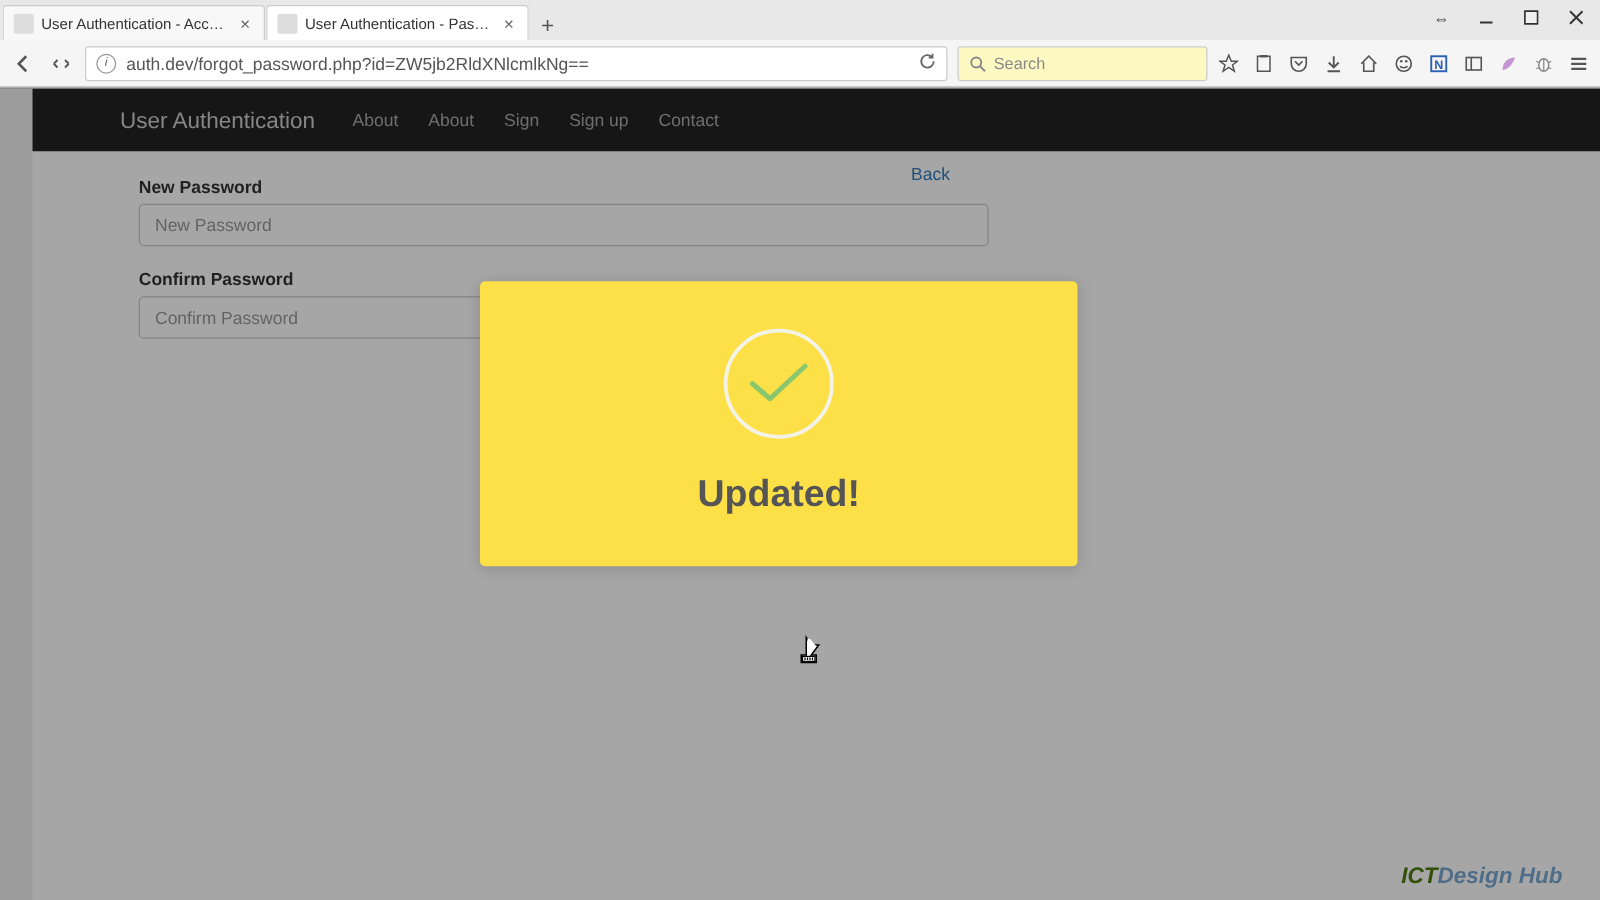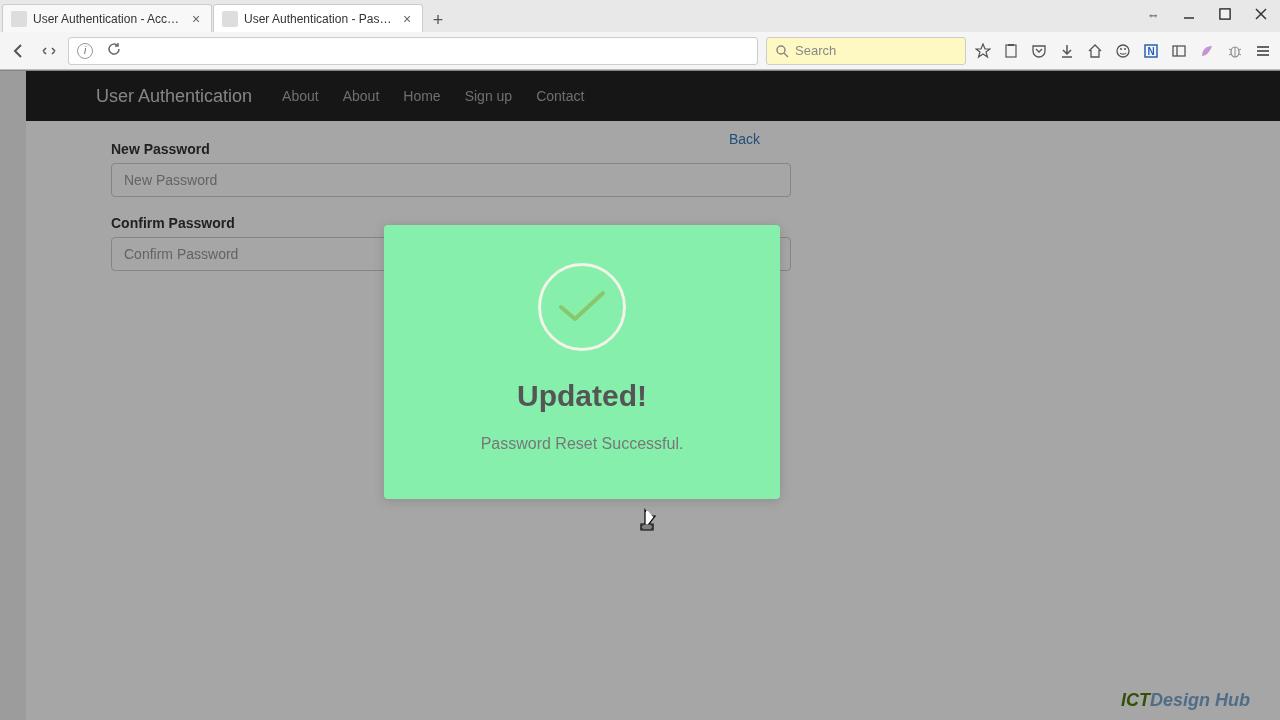--- a/index.html
+++ b/index.html
@@ -38,21 +38,21 @@
 .content { padding: 20px 85px; position: relative; }
 .back-link { position: absolute; right: 520px; top: 10px; color: #337ab7; font-size: 14px; cursor: pointer; }
 .page-title { font-size: 34px; font-weight: 500; color: #333; margin-bottom: 40px; }
 .form-group { margin-bottom: 18px; width: 680px; }
 .form-label { font-weight: bold; font-size: 14px; color: #333; margin-bottom: 6px; display: block; }
 .form-input { width: 100%; height: 34px; border: 1px solid #ccc; border-radius: 4px; padding: 6px 12px; font-size: 14px; color: #555; }
 .form-input::placeholder { color: #999; }
 
 
 .overlay { position: absolute; top: 70px; left: 0; right: 0; bottom: 0; background: rgba(0,0,0,0.35); }
-.modal { position: absolute; width: 396px; background: #86efac; border-radius: 4px; left: 384px; top: 225px; padding: 38px 20px 18px; text-align: center; box-shadow: 0 2px 12px rgba(0,0,0,0.15); }
+.modal { position: absolute; width: 478px; background: #fde047; border-radius: 4px; left: 384px; top: 225px; padding: 38px 20px 18px; text-align: center; box-shadow: 0 2px 12px rgba(0,0,0,0.15); }
 .success-circle { width: 88px; height: 88px; border: 3px solid #f3f3e8; border-radius: 50%; margin: 0 auto 28px; display: flex; align-items: center; justify-content: center; }
 .success-circle svg { width: 50px; height: 36px; }
 .modal-title { font-size: 30px; font-weight: 600; color: #555; margin-bottom: 22px; }
 .modal-text { font-size: 16px; color: #777; margin-bottom: 28px; }
 .modal-btn { background: #79c1e8; color: #fff; border: none; border-radius: 4px; padding: 12px 28px; font-size: 16px; cursor: pointer; }
 
 .cursor { position: absolute; left: 639px; top: 508px; z-index: 100; pointer-events: none; }
 .cursor svg { width: 20px; height: 24px; }
 
 .watermark { position: absolute; right: 30px; bottom: 10px; font-size: 18px; font-style: italic; font-weight: bold; }
@@ -102,20 +102,21 @@
           <path d="M11 3 L5 9 L11 15" fill="none" stroke="#555" stroke-width="2"></path>
         </svg>
       </div>
     <div class="nav-btn">
         <svg width="16" height="16" viewBox="0 0 16 16">
           <path d="M2 8 L5 5 M2 8 L5 11 M14 8 L11 5 M14 8 L11 11" stroke="#555" stroke-width="1.5" fill="none"></path>
         </svg>
       </div>
     <div class="url-box">
       <span class="info-i">i</span>
+      <span class="url-text">auth.dev/forgot_password.php?id=ZW5jb2RldXNlcmlkNg==</span>
       <span class="reload"><svg width="14" height="14" viewBox="0 0 14 14">
             <path d="M12 7a5 5 0 1 1-1.5-3.5" fill="none" stroke="#666" stroke-width="1.5"></path>
             <path d="M11 1 L11 4 L8 4" fill="none" stroke="#666" stroke-width="1.5"></path>
           </svg></span>
     </div>
     <div class="search-box">
       <svg viewBox="0 0 14 14">
           <circle cx="6" cy="6" r="4" fill="none" stroke="#888" stroke-width="1.5"></circle>
           <line x1="9" y1="9" x2="13" y2="13" stroke="#888" stroke-width="1.5"></line>
         </svg>
@@ -190,21 +191,21 @@
         </div>
     </div>
   </div>
 </div>
 
 <div class="page">
   <div class="navbar">
     <div class="brand">User Authentication</div>
     <div class="nav-link">About</div>
     <div class="nav-link">About</div>
-    <div class="nav-link">Home</div>
+    <div class="nav-link">Sign</div>
     <div class="nav-link">Sign up</div>
     <div class="nav-link">Contact</div>
   </div>
   <div class="content">
     <a class="back-link">Back</a>
     <div class="form-group">
       <label class="form-label">New Password</label>
       <input class="form-input" type="password" placeholder="New Password" style="">
     </div>
     <div class="form-group">
@@ -220,21 +221,20 @@
 
 <div class="overlay"></div>
 
 <div class="modal">
   <div class="success-circle">
     <svg viewBox="0 0 50 36">
         <path d="M4 18 L18 30 L46 4" fill="none" stroke="#8ac66b" stroke-width="4" stroke-linecap="round" stroke-linejoin="round"></path>
       </svg>
   </div>
   <div class="modal-title">Updated!</div>
-  <div class="modal-text">Password Reset Successful.</div>
 </div>
 
 <div class="cursor">
   <svg viewBox="0 0 20 24">
       <path d="M6 2 L6 16 L2 16 L2 22 L14 22 L14 16 L10 16 L16 8 L10 8 Z" fill="#fff" stroke="#000" stroke-width="1.2"></path>
       <path d="M7 3v12h2V9l5 0-5-6z" fill="#fff"></path>
       <path d="M3 17h10v4H3z" fill="#fff" stroke="#000" stroke-width="1"></path>
       <line x1="5" y1="18" x2="5" y2="20" stroke="#000"></line>
       <line x1="7" y1="18" x2="7" y2="20" stroke="#000"></line>
       <line x1="9" y1="18" x2="9" y2="20" stroke="#000"></line>

